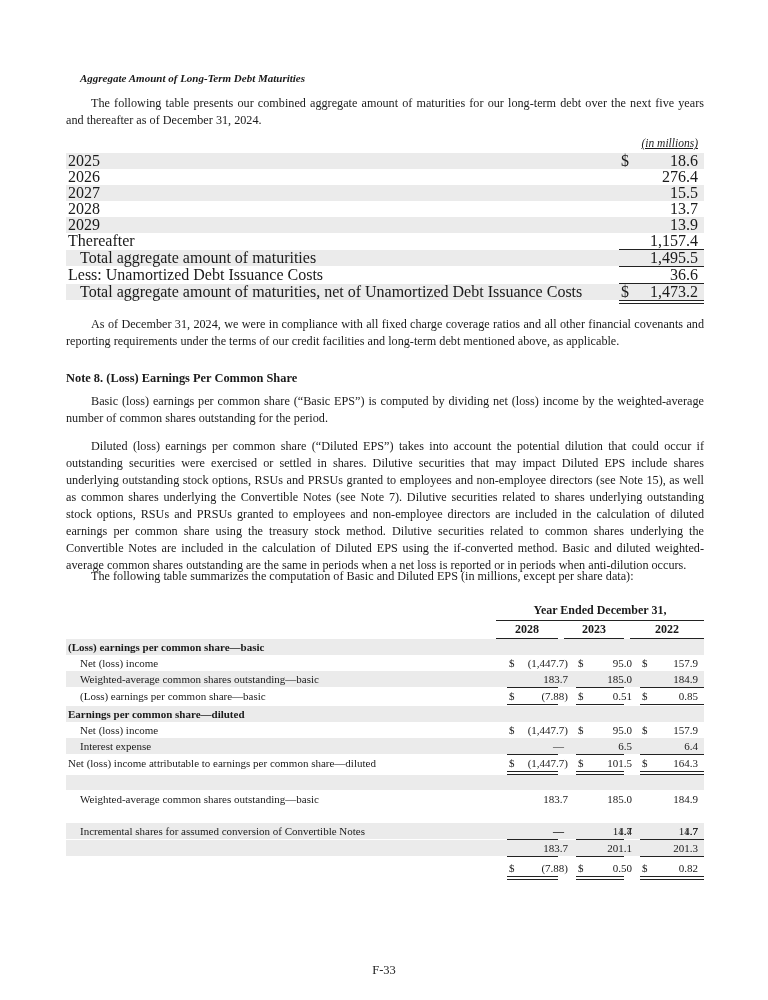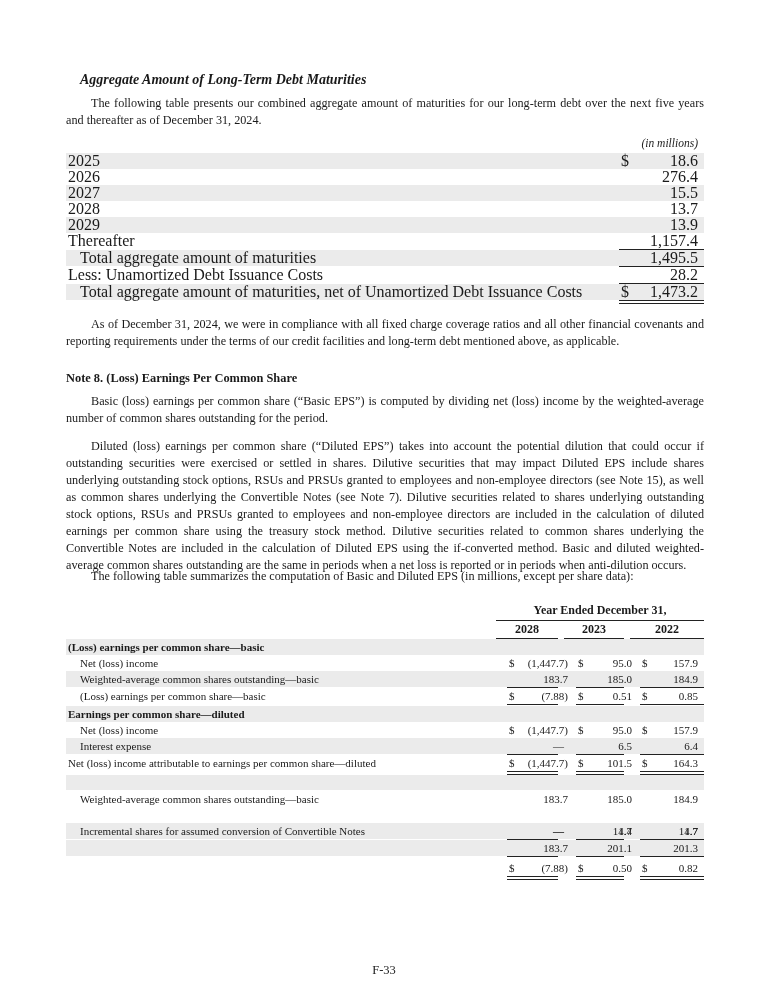--- a/index.html
+++ b/index.html
@@ -1,28 +1,28 @@
 <!DOCTYPE html>
 <html><head>
 <meta charset="utf-8">
 <style>
   html, body { margin: 0; padding: 0; background: #ffffff; }
   body {
     width: 768px; height: 1000px; position: relative; overflow: hidden;
     font-family: "Liberation Serif", serif; color: #1a1a1a; font-size: 12.2px;
   }
   .page { position: absolute; left: 66px; top: 0; width: 638px; }
-  .h-italic { position: absolute; left: 14px; top: 72px; font-weight: bold; font-style: italic; font-size: 14px; }
+  .h-italic { position: absolute; left: 14px; top: 72px; font-weight: bold; font-style: italic; font-size: 11px; }
   .para { position: absolute; left: 0; width: 638px; text-align: justify; line-height: 17px; }
   .para .indent { display: inline-block; width: 25px; }
   .note-h { position: absolute; left: 0; font-weight: bold; font-size: 12.4px; }
 
   
   .debt { position: absolute; left: 0; top: 137px; width: 638px; }
-  .debt .unit-h { position: absolute; right: 6px; top: 0; font-style: italic; font-size: 11.5px; }
+  .debt .unit-h { position: absolute; right: 6px; top: 0; font-style: italic; text-decoration: underline; font-size: 11.5px; }
   .drow { position: absolute; left: 0; width: 638px; height: 16px; line-height: 16px; font-size: 16px; }
   .drow.shade { background: #ebebeb; }
   .drow .lbl { position: absolute; left: 2px; }
   .drow .lbl.ind { left: 14px; }
   .drow .cur { position: absolute; left: 555px; }
   .drow .val { position: absolute; right: 6px; }
   .uline { position: absolute; height: 0; border-top: 1px solid #222; }
   .dline { position: absolute; height: 2px; border-top: 1px solid #222; border-bottom: 1px solid #222; }
 
   
@@ -78,21 +78,21 @@
       <span class="val">1,157.4</span>
     </div>
     <div class="uline" style="top:112px; left:553px; width:85px;"></div>
     <div class="drow shade" style="top:113px;">
       <span class="lbl ind">Total aggregate amount of maturities</span>
       <span class="val">1,495.5</span>
     </div>
     <div class="uline" style="top:129px; left:553px; width:85px;"></div>
     <div class="drow" style="top:130px;">
       <span class="lbl">Less: Unamortized Debt Issuance Costs</span>
-      <span class="val">28.2</span>
+      <span class="val">36.6</span>
     </div>
     <div class="uline" style="top:146px; left:553px; width:85px;"></div>
     <div class="drow shade" style="top:147px;">
       <span class="lbl ind">Total aggregate amount of maturities, net of Unamortized Debt Issuance Costs</span>
       <span class="cur">$</span>
       <span class="val">1,473.2</span>
     </div>
     <div class="dline" style="top:163px; left:553px; width:85px;"></div>
   </div>
 

